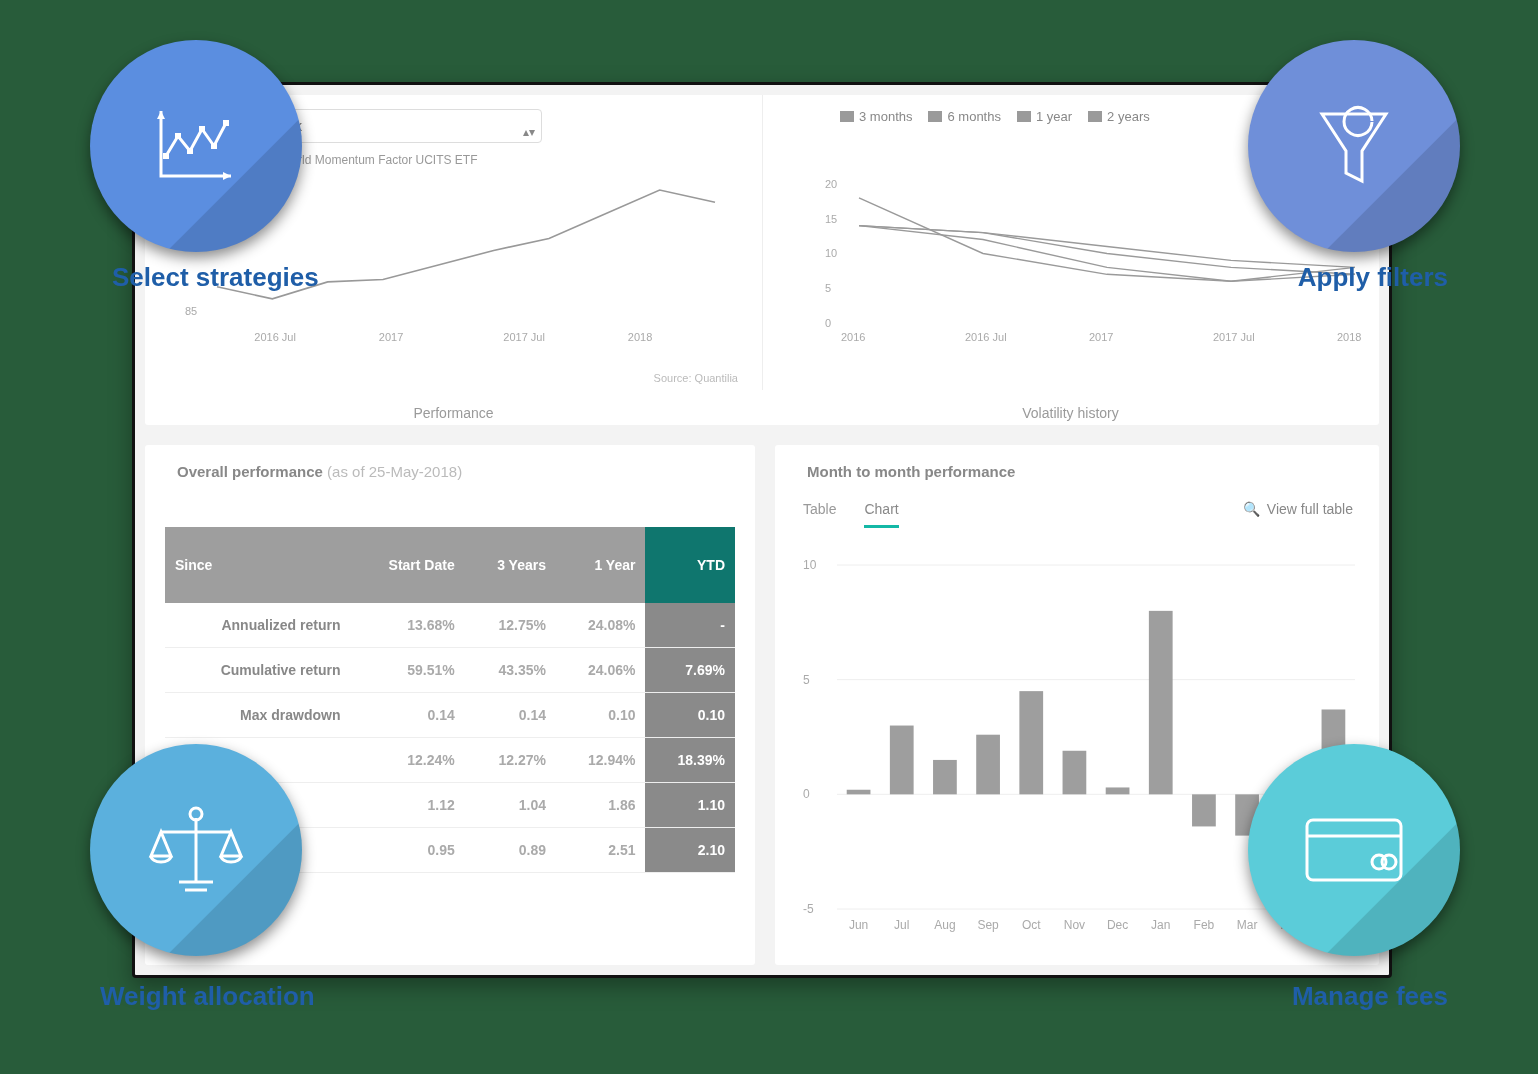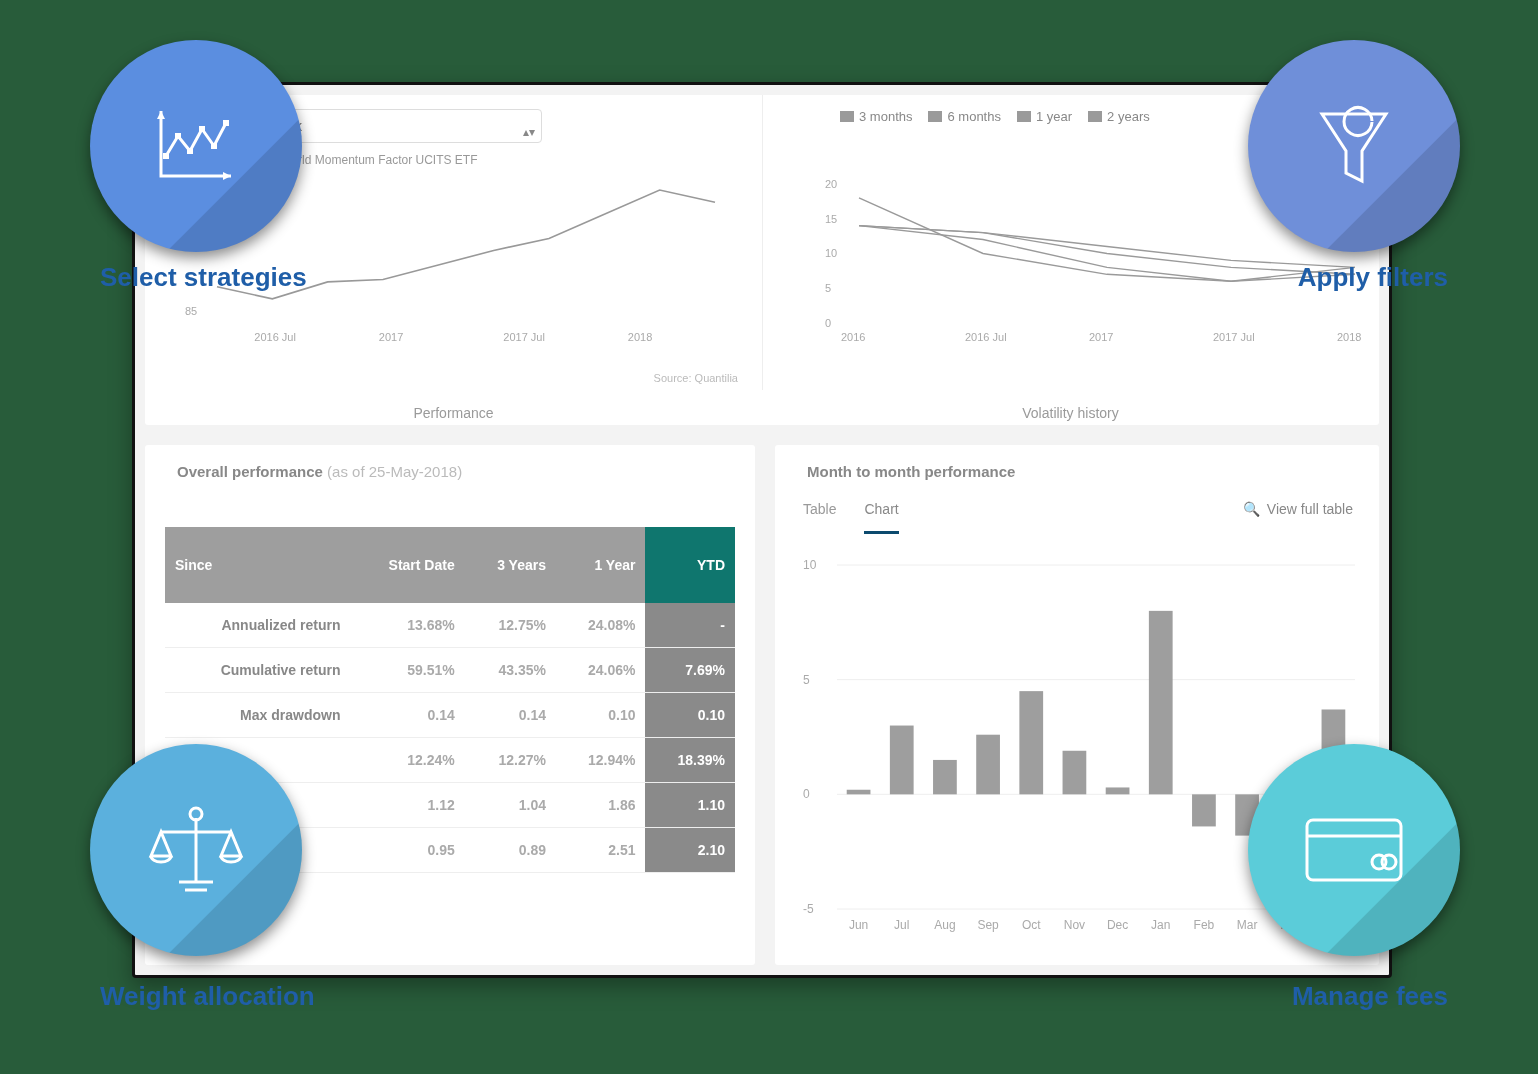--- a/index.html
+++ b/index.html
@@ -22,32 +22,32 @@
   .sect{position:absolute;left:32px;top:18px;font-size:15px;color:#888;font-weight:600;}
   .sect i{font-style:normal;font-weight:400;color:#bbb;}
   table.perf{position:absolute;left:20px;top:82px;width:570px;border-collapse:collapse;font-size:14px;}
   table.perf th{background:#9e9e9e;color:#fff;font-weight:600;text-align:right;padding:30px 10px;}
   table.perf th:first-child{text-align:left;}
   table.perf th.ytd{background:#0f766e;}
   table.perf td{border-bottom:1px solid #eee;padding:14px 10px;text-align:right;color:#aaa;font-weight:600;}
   table.perf td:first-child{text-align:right;color:#888;}
   table.perf td.ytd{background:#8a8a8a;color:#fff;}
   .tabs{position:absolute;left:28px;top:56px;display:flex;gap:28px;font-size:14px;color:#9a9a9a;justify-content:space-between;}
-  .tab.active{color:#888;border-bottom:3px solid #0c4a6e;padding-bottom:14px;}
+  .tab.active{color:#888;border-bottom:3px solid #14b8a6;padding-bottom:8px;}
   .view{position:absolute;right:26px;top:56px;font-size:14px;color:#888;display:flex;align-items:center;gap:6px;}
   .barchart{position:absolute;left:28px;top:110px;width:552px;height:380px;}
   
   .badge{position:absolute;width:212px;height:212px;border-radius:50%;box-shadow:0 6px 14px rgba(0,0,0,.45);overflow:hidden;display:flex;align-items:center;justify-content:center;}
   .badge .shadow{position:absolute;top:50%;left:50%;width:260px;height:260px;transform:rotate(45deg);background:rgba(0,0,0,.12);}
   .b-tl{background:#5b8ee0;left:90px;top:40px;}
   .b-tr{background:#6f8fd9;right:78px;top:40px;}
   .b-bl{background:#5bb0dd;left:90px;bottom:118px;}
   .b-br{background:#5bccd9;right:78px;bottom:118px;}
   .blabel{position:absolute;color:#1f5ea8;font-weight:700;font-size:26px;white-space:nowrap;}
-  .lbl-tl{left:100px;top:262px;}
+  .lbl-tl{left:112px;top:262px;}
   .lbl-tr{right:90px;top:262px;}
   .lbl-bl{left:100px;bottom:62px;}
   .lbl-br{right:90px;bottom:62px;}
   svg.icon{position:relative;z-index:1;}
 </style>
 </head>
 <body>
 
 <div class="stage">
   <div class="panel">

